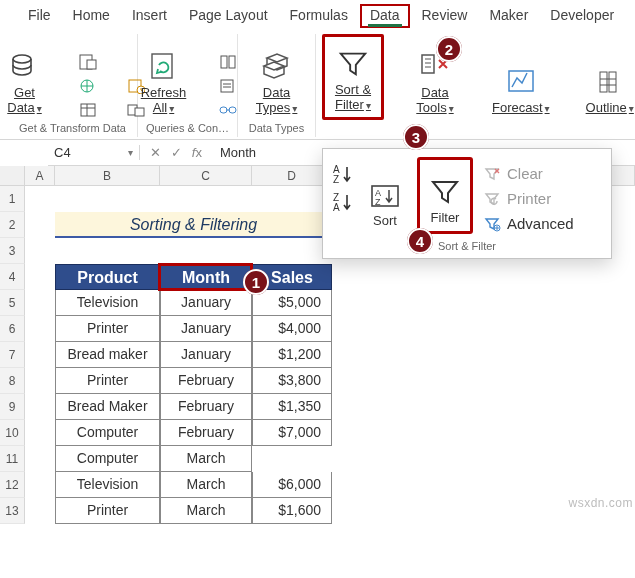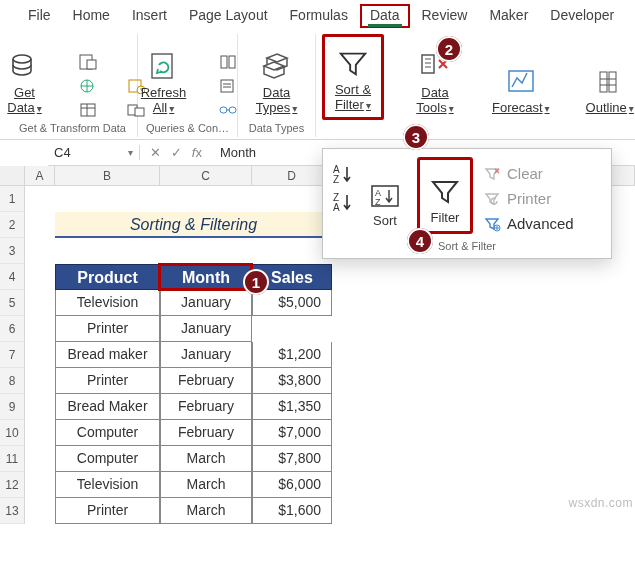--- a/index.html
+++ b/index.html
@@ -294,20 +294,21 @@
       <div class="cellpad"></div>
     <div class="td tdB">Television</div>
     <div class="td tdC">January</div>
     <div class="td tdD">$5,000</div>
     </div>
   <div class="row">
       <div class="rh">6</div>
       <div class="cellpad"></div>
     <div class="td tdB">Printer</div>
     <div class="td tdC">January</div>
+    <div class="td tdD">$4,000</div>
     </div>
   <div class="row">
       <div class="rh">7</div>
       <div class="cellpad"></div>
     <div class="td tdB">Bread maker</div>
     <div class="td tdC">January</div>
     <div class="td tdD">$1,200</div>
     </div>
   <div class="row">
       <div class="rh">8</div>
@@ -328,21 +329,20 @@
       <div class="cellpad"></div>
     <div class="td tdB">Computer</div>
     <div class="td tdC">February</div>
     <div class="td tdD">$7,000</div>
     </div>
   <div class="row">
       <div class="rh">11</div>
       <div class="cellpad"></div>
     <div class="td tdB">Computer</div>
     <div class="td tdC">March</div>
-    <div class="td tdD">$7,800</div>
     </div>
   <div class="row">
       <div class="rh">12</div>
       <div class="cellpad"></div>
     <div class="td tdB">Television</div>
     <div class="td tdC">March</div>
     <div class="td tdD">$6,000</div>
     </div>
   <div class="row">
       <div class="rh">13</div>

